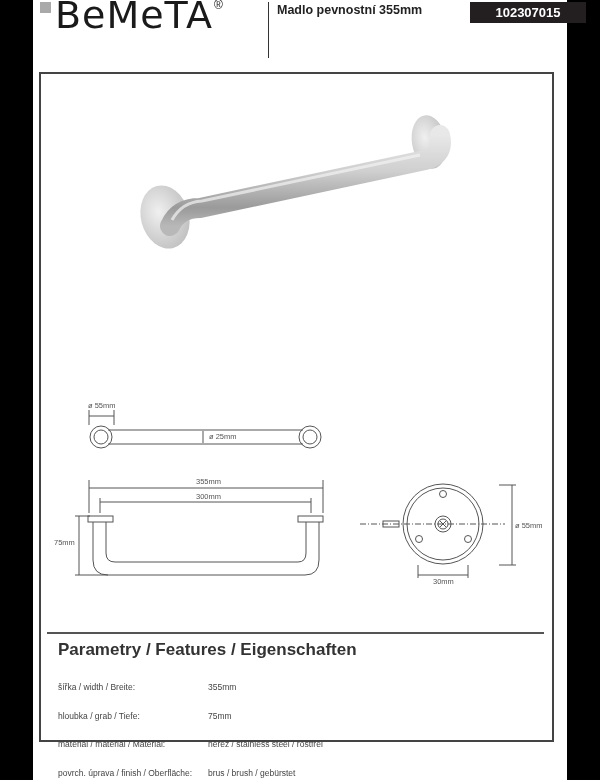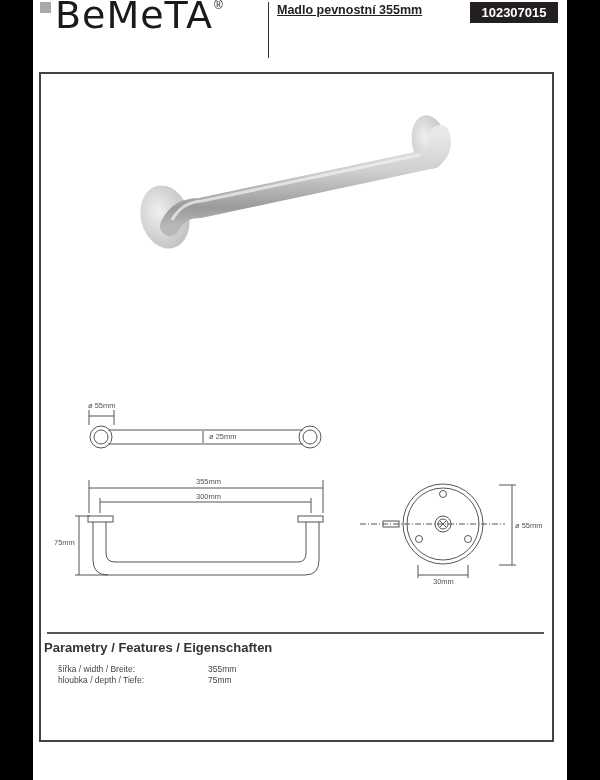--- a/index.html
+++ b/index.html
@@ -3,30 +3,30 @@
 <meta charset="utf-8">
 <style>
   html,body{margin:0;padding:0;}
   body{width:600px;height:780px;background:#000;position:relative;overflow:hidden;font-family:"Liberation Sans",sans-serif;}
   .page{position:absolute;left:33px;top:0;width:534px;height:780px;background:#fff;}
   .logo{position:absolute;left:40px;top:-4px;height:44px;display:flex;align-items:flex-start;}
   .logo-square{width:11px;height:11px;background:#a9a9a9;margin-top:6px;margin-right:4px;}
   .logo-text{font-family:"DejaVu Sans",sans-serif;font-size:38px;letter-spacing:1px;color:#1a1a1a;line-height:38px;font-weight:normal;}
   .logo-reg{font-size:12px;color:#1a1a1a;margin-top:2px;margin-left:1px;}
   .vsep{position:absolute;left:268px;top:2px;width:1px;height:56px;background:#333;}
-  .titles{position:absolute;left:277px;top:1px;font-weight:bold;font-size:12.5px;line-height:19px;color:#222;text-decoration:underline;}
-  .code{position:absolute;left:470px;top:2px;width:88px;height:21px;background:#231f20;color:#fff;font-weight:bold;font-size:13px;line-height:21px;text-align:center;}
+  .titles{position:absolute;left:277px;top:1px;font-weight:bold;font-size:12.5px;line-height:19px;color:#222;}
+  .code{position:absolute;left:470px;top:2px;width:116px;height:21px;background:#231f20;color:#fff;font-weight:bold;font-size:13px;line-height:21px;text-align:center;}
   .frame{position:absolute;left:39px;top:72px;width:515px;height:670px;border:2px solid #444;box-sizing:border-box;}
   .product{position:absolute;left:120px;top:100px;}
   .drawing{position:absolute;left:0;top:0;}
   .dim{font-size:7.5px;fill:#555;font-family:"Liberation Sans",sans-serif;}
   .hr{position:absolute;left:47px;top:632px;width:497px;height:2px;background:#555;}
-  .feat-title{position:absolute;left:44px;top:640px;font-weight:bold;font-size:13px;color:#333;}
+  .feat-title{position:absolute;left:58px;top:640px;font-weight:bold;font-size:17px;color:#333;}
   .feat-rows{position:absolute;left:58px;top:664px;font-size:8.5px;line-height:10.5px;color:#444;}
-  .feat-row{display:flex;}
+  .feat-row{display:flex;margin-top:18px;}
   .feat-label{width:150px;}
   .series{position:absolute;left:476px;top:752px;font-weight:bold;font-size:17px;color:#ffffff;margin-left:16px;}
 </style>
 </head>
 <body>
 
 <div class="page"></div>
 
 <div class="logo">
   <div class="logo-square"></div>
@@ -123,18 +123,26 @@
 
 <div class="hr"></div>
 <div class="feat-title">Parametry / Features / Eigenschaften</div>
 
 <div class="feat-rows">
   <div class="feat-row">
     <span class="feat-label">šířka / width / Breite:</span>
     <span>355mm</span>
   </div>
   <div class="feat-row">
-    <span class="feat-label">hloubka / depth / Tiefe:</span>
+    <span class="feat-label">hloubka / grab / Tiefe:</span>
     <span>75mm</span>
+  </div>
+  <div class="feat-row">
+    <span class="feat-label">materiál / material / Material:</span>
+    <span>nerez / stainless steel  / rostfrei</span>
+  </div>
+  <div class="feat-row">
+    <span class="feat-label">povrch. úprava / finish / Oberfläche:</span>
+    <span>brus / brush / gebürstet</span>
   </div>
 </div>
 
 <div class="series">NEO</div>
 
 </body></html>

